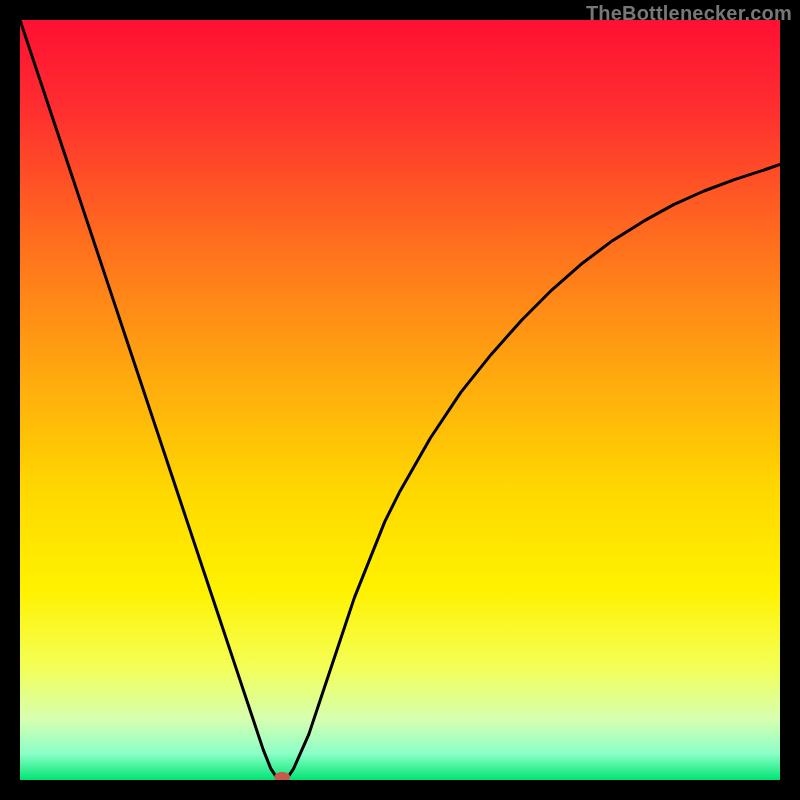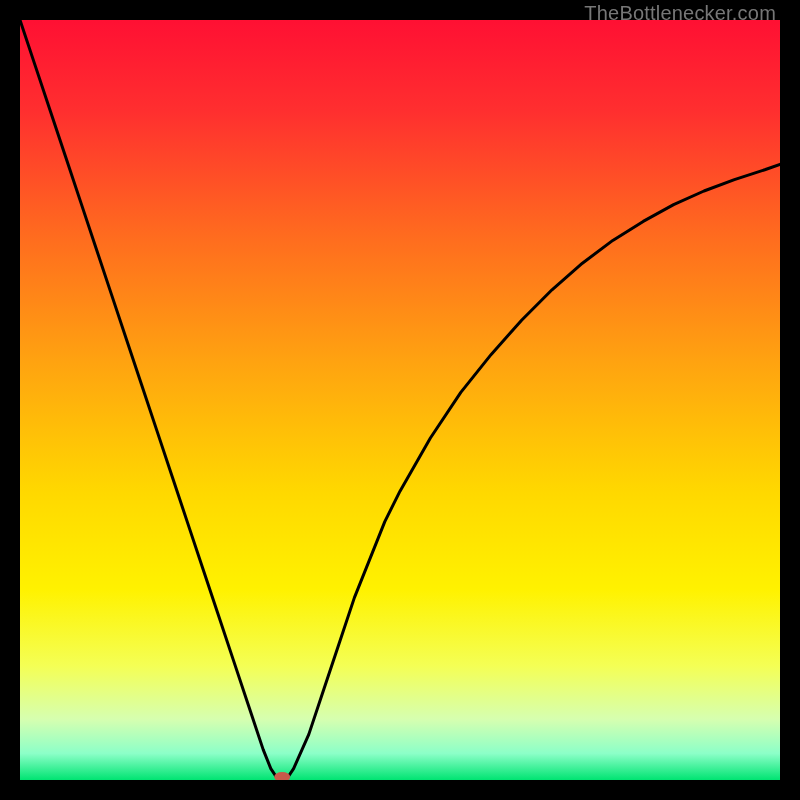--- a/index.html
+++ b/index.html
@@ -22,24 +22,24 @@
   .plot {
     position: absolute;
     left: 0;
     top: 0;
     width: 760px;
     height: 760px;
   }
   .watermark {
     position: absolute;
     top: 2px;
-    right: 24px;
+    right: 8px;
     color: #777;
     font-size: 20px;
-    font-weight: 400;
+    font-weight: 700;
     letter-spacing: 0.2px;
     user-select: none;
   }
   svg { display: block; }
 </style>
 </head>
 <body>
 
 <div class="frame">
   <svg class="plot" viewBox="0 0 760 760">

